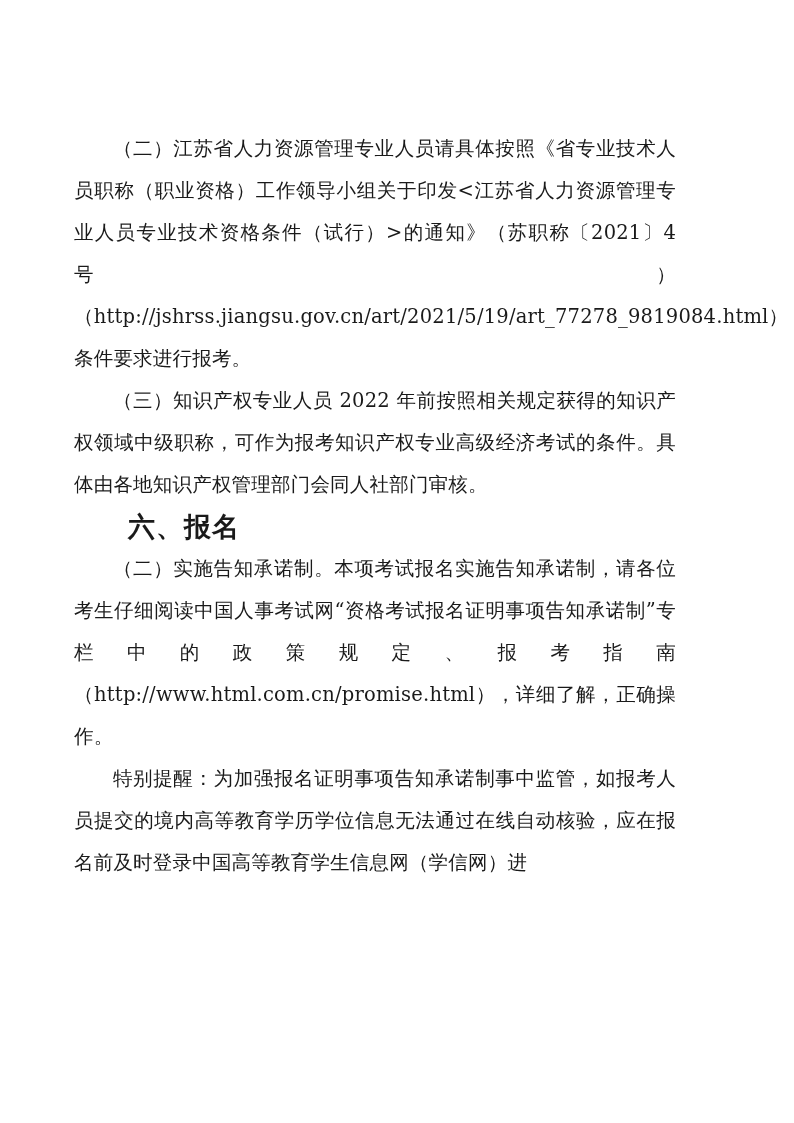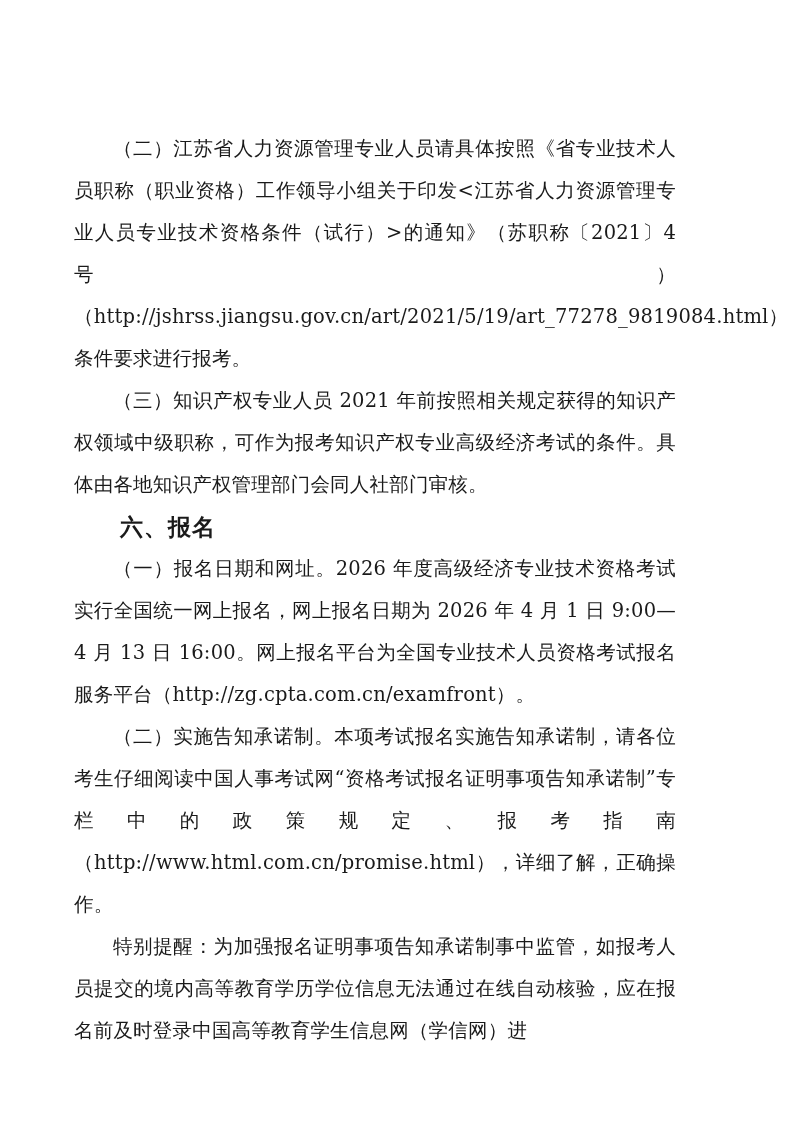--- a/index.html
+++ b/index.html
@@ -28,43 +28,42 @@
     text-align: justify;
     text-justify: inter-ideograph;
     letter-spacing: 0.2px;
   }
   p.para {
     margin: 0;
     text-indent: 2em;
   }
   h2.section-heading {
     margin: 0;
-    font-size: 23px;
+    font-size: 27px;
     line-height: 42px;
     font-weight: bold;
     text-indent: 2em;
     letter-spacing: 1px;
   }
   .emph {
     font-weight: normal;
   }
 </style>
 </head>
 <body>
 
 <div class="page">
   <div class="doc-body">
 
     <p class="para">（二）江苏省人力资源管理专业人员请具体按照《省专业技术人员职称（职业资格）工作领导小组关于印发&lt;江苏省人力资源管理专业人员专业技术资格条件（试行）&gt;的通知》（苏职称〔2021〕4号）（http://jshrss.jiangsu.gov.cn/art/2021/5/19/art_77278_9819084.html）条件要求进行报考。</p>
 
-    <p class="para">（三）知识产权专业人员 2021 年前按照相关规定获得的知识产权领域中级职称，可作为报考知识产权专业高级经济考试的条件。具体由各地知识产权管理部门会同人社部门审核。</p>
+    <p class="para">（三）知识产权专业人员 2022 年前按照相关规定获得的知识产权领域中级职称，可作为报考知识产权专业高级经济考试的条件。具体由各地知识产权管理部门会同人社部门审核。</p>
 
 
     <h2 class="section-heading">六、报名</h2>
 
-    <p class="para">（一）报名日期和网址。2026 年度高级经济专业技术资格考试实行全国统一网上报名，网上报名日期为 2026 年 4 月 1 日 9:00—4 月 13 日 16:00。网上报名平台为全国专业技术人员资格考试报名服务平台（http://zg.cpta.com.cn/examfront）。</p>
 
     <p class="para">（二）实施告知承诺制。本项考试报名实施告知承诺制，请各位考生仔细阅读中国人事考试网“资格考试报名证明事项告知承诺制”专栏中的政策规定、报考指南（http://www.html.com.cn/promise.html），详细了解，正确操作。</p>
 
     <p class="para"><span class="emph">特别提醒：</span><span>为加强报名证明事项告知承诺制事中监管，如报考人员提交的境内高等教育学历学位信息无法通过在线自动核验，应在报名前及时登录中国高等教育学生信息网（学信网）进</span></p>
 
   </div>
 </div>
 
 </body></html>

